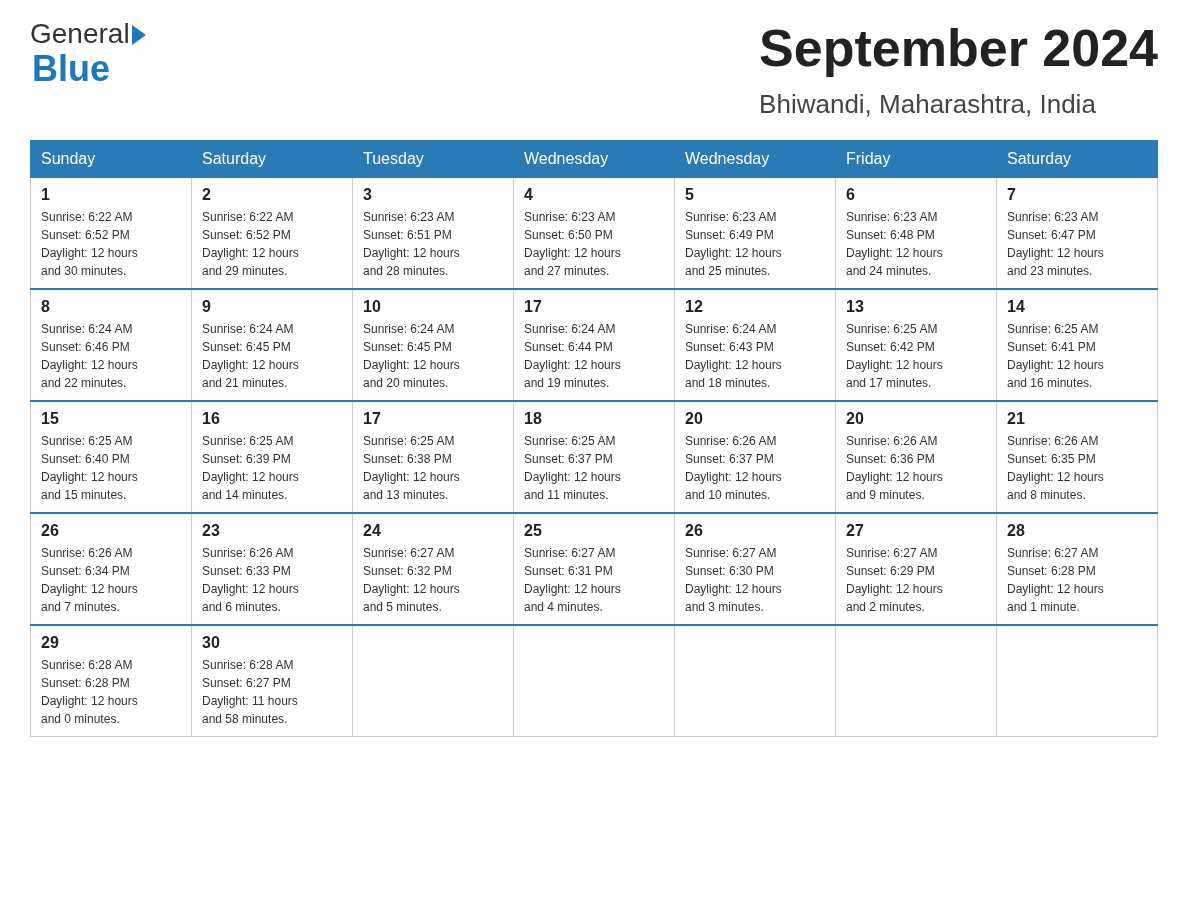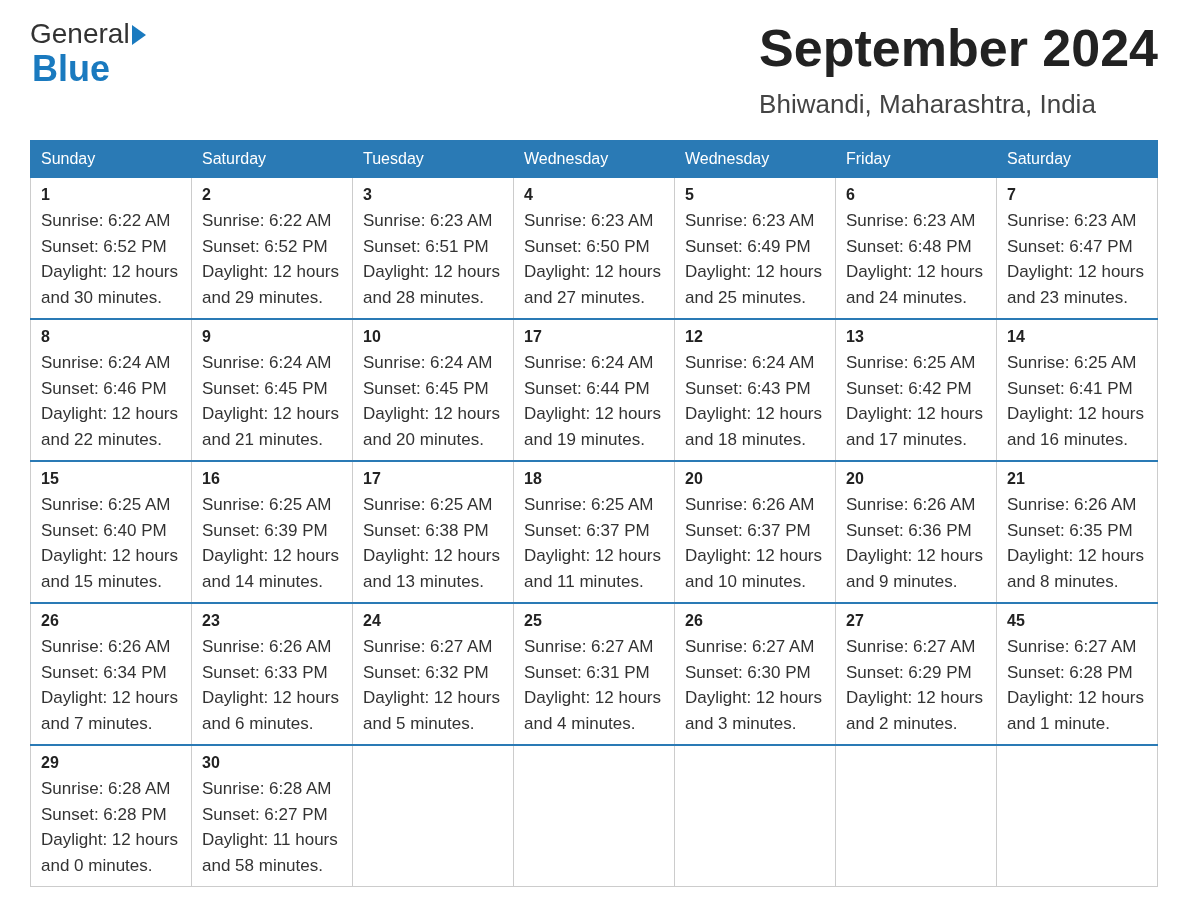--- a/index.html
+++ b/index.html
@@ -88,21 +88,21 @@
       border-top: 2px solid #2a7ab5;
     }
     .day-number {
       font-size: 16px;
       font-weight: bold;
       color: #222;
       display: block;
       margin-bottom: 4px;
     }
     .day-info {
-      font-size: 17px;
+      font-size: 12px;
       line-height: 1.5;
       color: #333;
     }
     .empty-cell {
       background: #fff;
     }
   </style>
 </head>
 <body>
 
@@ -379,21 +379,21 @@
         <td>
         <span class="day-number">27</span>
         <div class="day-info">
           Sunrise: 6:27 AM<br>
           Sunset: 6:29 PM<br>
           Daylight: 12 hours<br>
           and 2 minutes.
         </div>
       </td>
         <td>
-        <span class="day-number">45</span>
+        <span class="day-number">28</span>
         <div class="day-info">
           Sunrise: 6:27 AM<br>
           Sunset: 6:28 PM<br>
           Daylight: 12 hours<br>
           and 1 minute.
         </div>
       </td>
       </tr>
       <tr>
         <td>

